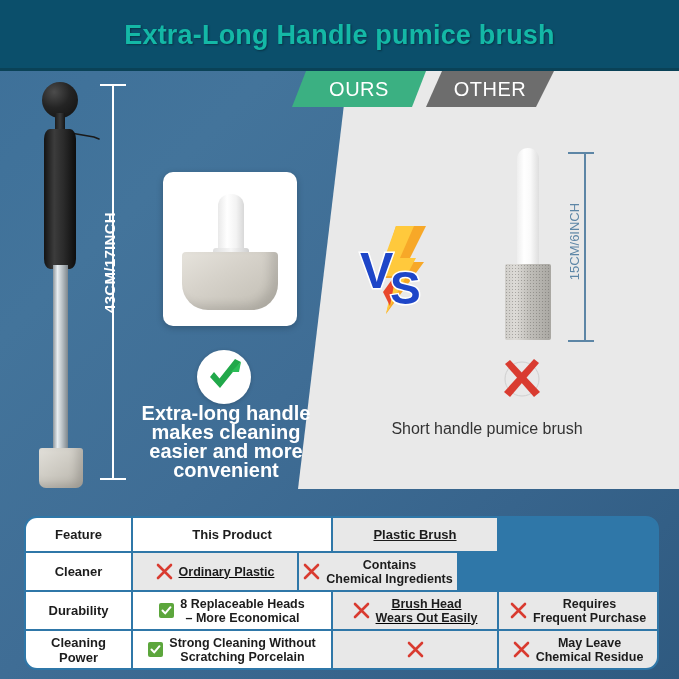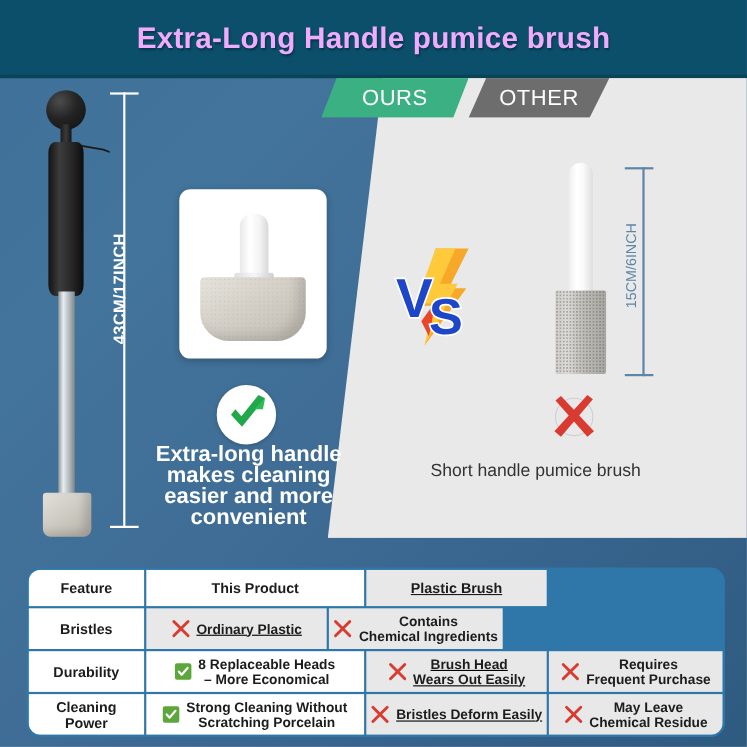--- a/index.html
+++ b/index.html
@@ -3,21 +3,21 @@
 <meta charset="utf-8">
 <style>
   html,body{margin:0;padding:0;background:#fff;}
   body{font-family:"Liberation Sans",sans-serif;}
   #page{position:relative;width:679px;height:679px;overflow:hidden;
         background:linear-gradient(135deg,#3d7099 0%,#43749b 25%,#3f6d95 50%,#37648c 75%,#2f5a80 100%);}
 
   
   #header{position:absolute;left:0;top:0;width:679px;height:71px;background:#0b4f6b;
           display:flex;align-items:center;justify-content:center;}
-  #header .title{color:#f0abfc;font-size:27px;font-weight:bold;letter-spacing:.2px;
+  #header .title{color:#14b8a6;font-size:27px;font-weight:bold;letter-spacing:.2px;
                  text-shadow:1px 1px 2px rgba(0,0,0,.35);white-space:nowrap;}
   #header-underline{position:absolute;left:0;top:68px;width:679px;height:3px;background:#0a4257;}
 
   
   #right-panel{position:absolute;left:250px;top:71px;width:429px;height:418px;
                background:#e9e9e9;
                clip-path:polygon(98px 0,429px 0,429px 418px,48px 418px);}
 
   
   #tabs{position:absolute;left:292px;top:71px;height:48px;display:flex;}
@@ -201,21 +201,21 @@
   <div id="table">
 
     <div class="trow hrow">
       <div class="cell c0 white">Feature</div>
       <div class="cell c1 white">This Product</div>
       <div class="cell c2 grey">Plastic Brush</div>
     </div>
 
     <div class="trow brow">
       <div class="cell c0 white">
-          <span class="feat">Bristles</span>
+          <span class="feat">Cleaner</span>
         </div>
       <div class="cell c2 grey">
           <span class="cellbody">
         <span class="xm"><svg width="17" height="17" viewBox="0 0 17 17">
                 <path d="M2 2 L15 15 M15 2 L2 15" stroke="#d93b30" stroke-width="2.6" stroke-linecap="round"></path>
               </svg></span>
         <span class="txt">Ordinary Plastic</span>
           </span>
         </div>
       <div class="cell c3 grey">
@@ -272,21 +272,20 @@
               </svg>
             </span>
         <span class="txt">Strong Cleaning Without<br>Scratching Porcelain</span>
           </span>
         </div>
       <div class="cell c2 grey">
           <span class="cellbody">
         <span class="xm"><svg width="17" height="17" viewBox="0 0 17 17">
                 <path d="M2 2 L15 15 M15 2 L2 15" stroke="#d93b30" stroke-width="2.6" stroke-linecap="round"></path>
               </svg></span>
-        <span class="txt">Bristles Deform Easily</span>
           </span>
         </div>
       <div class="cell c3 grey">
           <span class="cellbody">
         <span class="xm"><svg width="17" height="17" viewBox="0 0 17 17">
                 <path d="M2 2 L15 15 M15 2 L2 15" stroke="#d93b30" stroke-width="2.6" stroke-linecap="round"></path>
               </svg></span>
         <span class="txt">May Leave<br>Chemical Residue</span>
           </span>
         </div>

